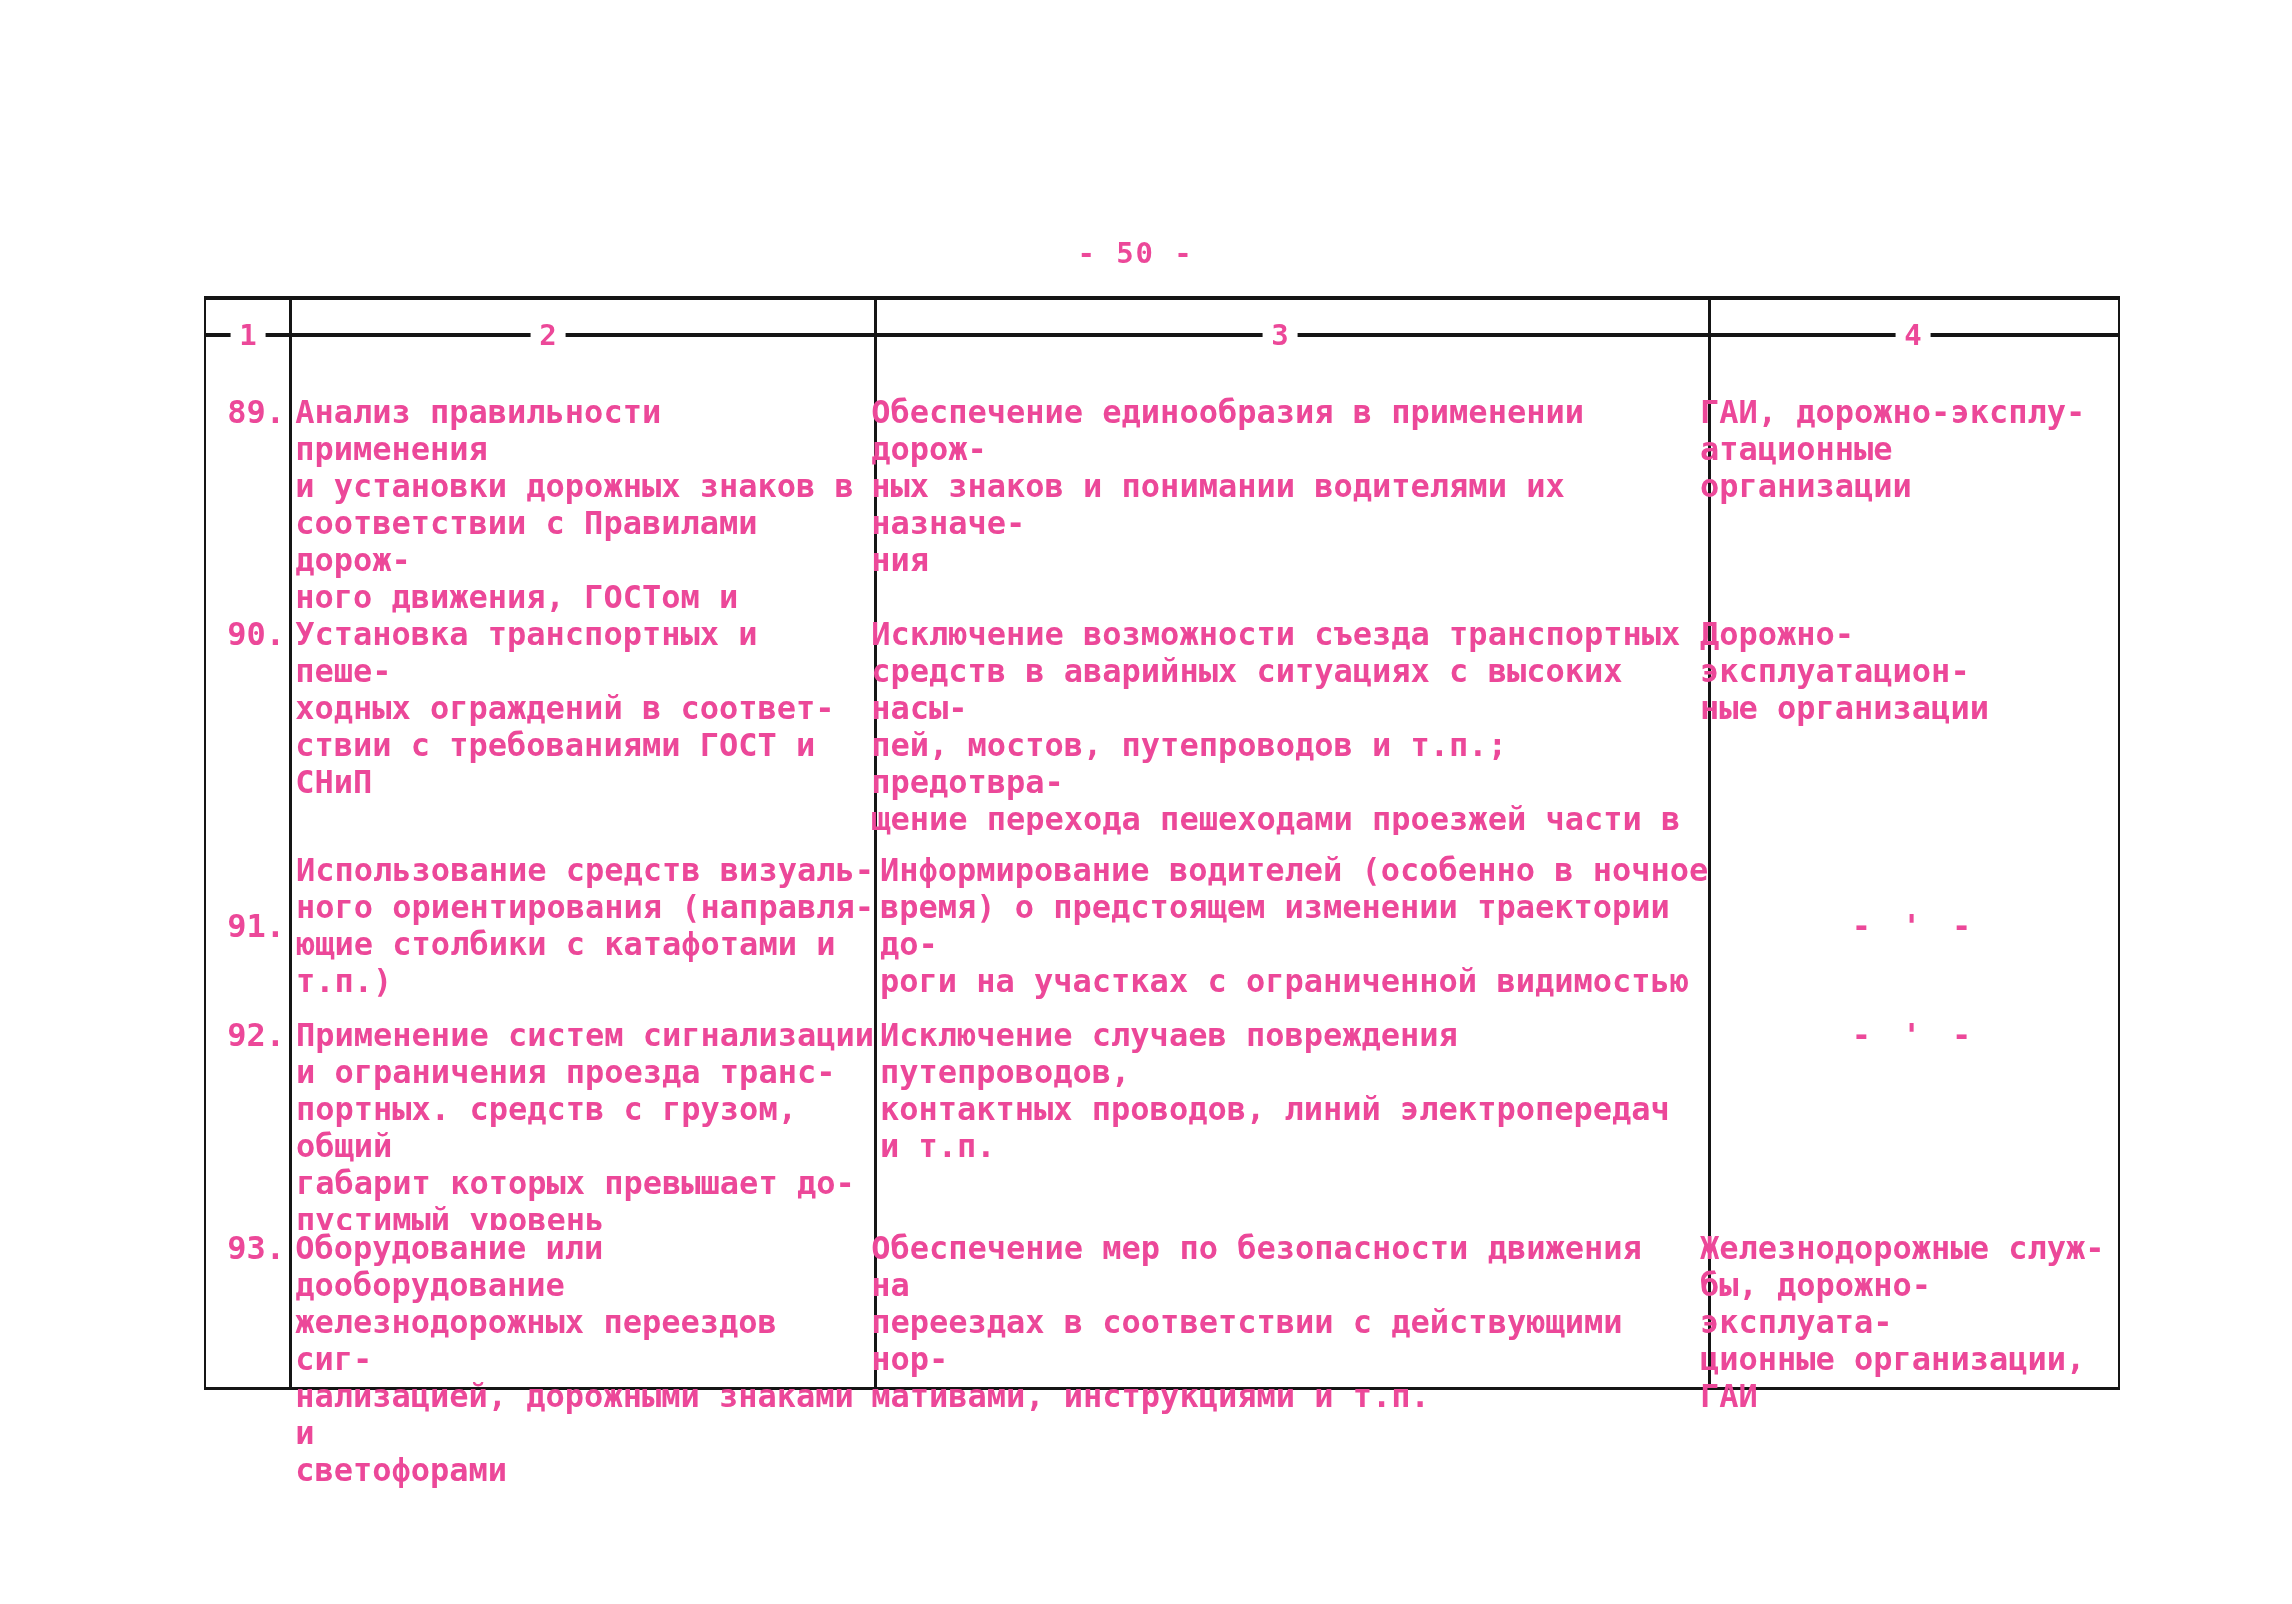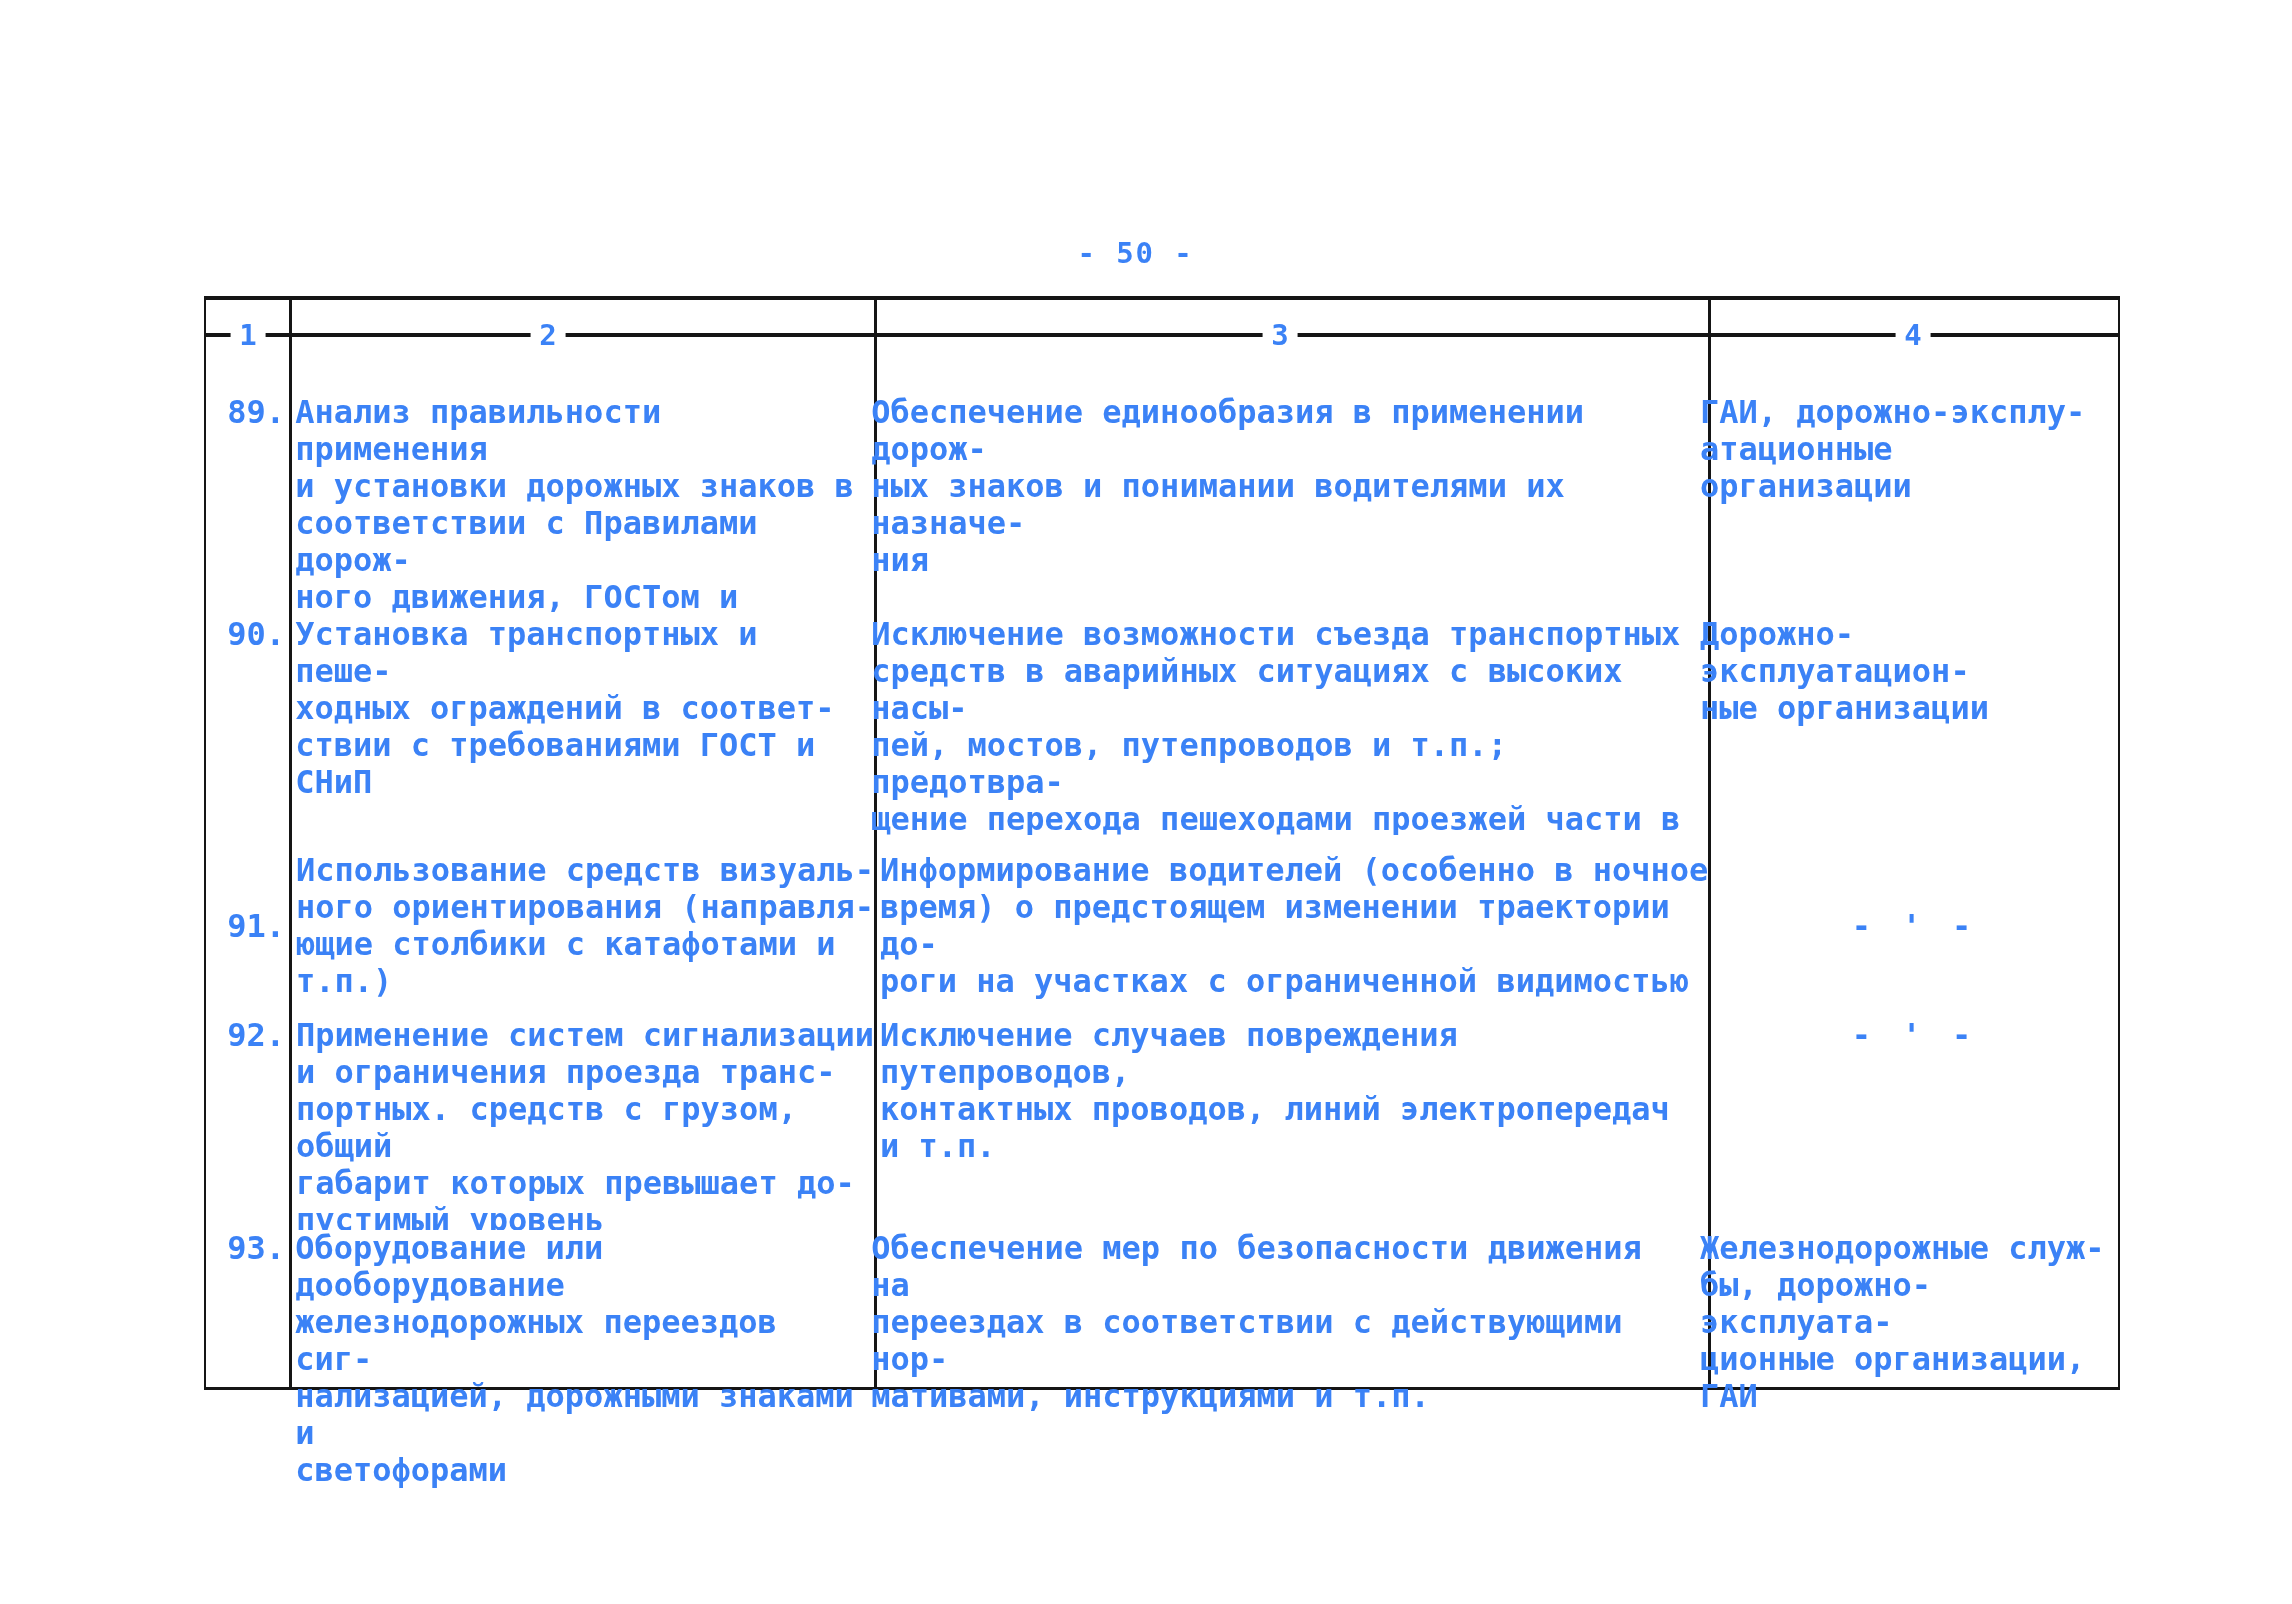--- a/index.html
+++ b/index.html
@@ -6,21 +6,21 @@
     margin: 0;
     padding: 0;
     background: #ffffff;
   }
   .page {
     position: relative;
     width: 2192px;
     height: 1604px;
     background: #ffffff;
     font-family: "DejaVu Sans Mono", "Liberation Mono", monospace;
-    color: #3b82f6;
+    color: #ec4899;
     overflow: hidden;
   }
   .page-number {
     position: absolute;
     left: 204px;
     top: 236px;
     width: 1863px;
     text-align: center;
     font-size: 29px;
     font-weight: 700;

